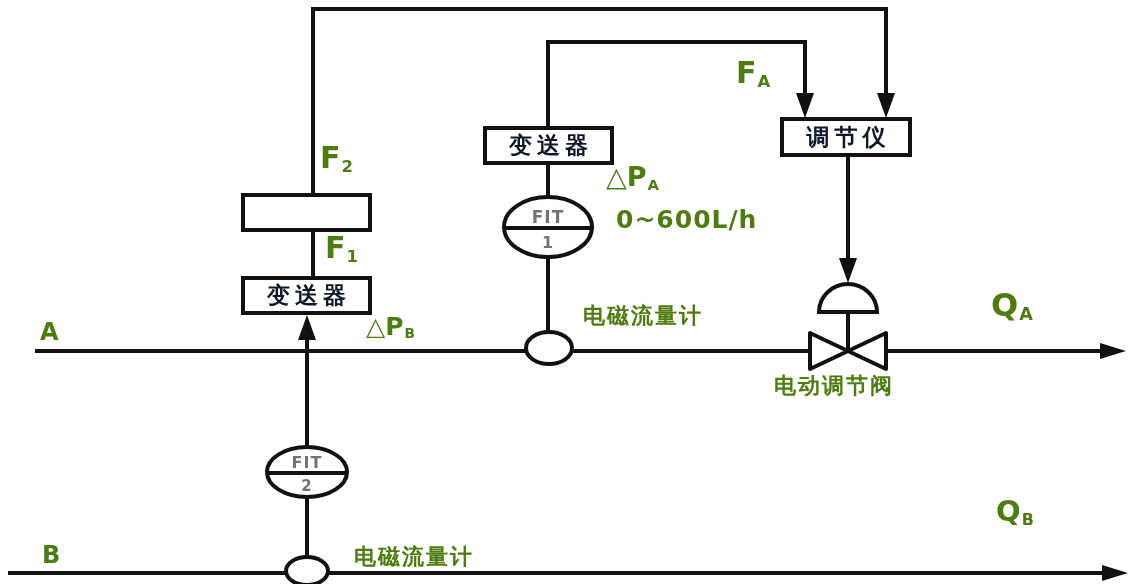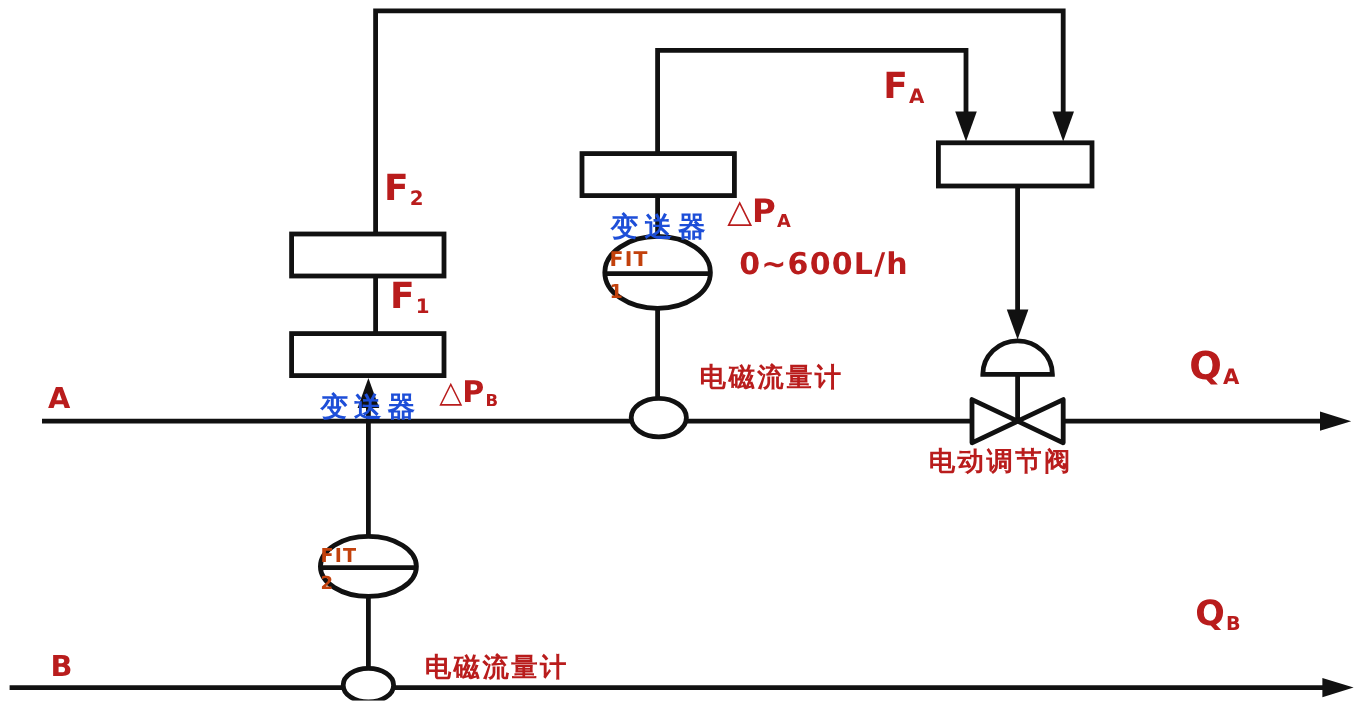--- a/index.html
+++ b/index.html
@@ -1,28 +1,28 @@
 <!DOCTYPE html>
 <html><head>
 <meta charset="utf-8">
 <style>
   html,body{margin:0;padding:0;background:#fff;}
   #stage{
     position:relative;width:1136px;height:584px;background:#ffffff;
     font-family:"DejaVu Sans","Liberation Sans",sans-serif;overflow:hidden;
   }
   #linework{position:absolute;left:0;top:0;}
-  .lbl{position:absolute;color:#b91c1c;font-weight:bold;white-space:nowrap;line-height:1;}
+  .lbl{position:absolute;color:#4d7c0f;font-weight:bold;white-space:nowrap;line-height:1;}
   .sig .base{font-weight:bold;}
   .sig .sub{font-size:0.55em;font-weight:bold;vertical-align:-0.25em;margin-left:1px;}
   .boxlbl{
     position:absolute;display:flex;align-items:center;justify-content:center;
-    color:#1d4ed8;font-weight:bold;font-size:23px;letter-spacing:5px;text-indent:5px;margin-top:44px;
+    color:#0f172a;font-weight:bold;font-size:23px;letter-spacing:5px;text-indent:5px;
   }
-  .fit-txt{position:absolute;text-align:left;color:#c2410c;font-weight:bold;letter-spacing:1px;}
+  .fit-txt{position:absolute;text-align:center;color:#737373;font-weight:bold;letter-spacing:1px;}
   #watermark{
     position:absolute;left:406px;top:268px;font-size:27px;color:#c6c6c6;
     letter-spacing:1px;font-weight:normal;white-space:nowrap;
   }
   .stream{font-size:24px;}
   .range{font-size:25px;letter-spacing:1px;}
   .meter{font-size:22px;letter-spacing:2px;}
 </style>
 </head>
 <body>
@@ -67,20 +67,21 @@
     <polygon points="886,118 877,93 895,93" fill="#111"></polygon>
     <polygon points="848,283 839,258 857,258" fill="#111"></polygon>
   </svg>
 
 
   <div class="lbl stream" style="left:40px;top:320px;">A</div>
   <div class="lbl stream" style="left:42px;top:543px;">B</div>
 
   <div class="boxlbl" style="left:243px;top:278px;width:127px;height:35px;">变送器</div>
   <div class="boxlbl" style="left:485px;top:128px;width:127px;height:35px;">变送器</div>
+  <div class="boxlbl" style="left:782px;top:119px;width:128px;height:36px;">调节仪</div>
 
   <div class="fit-txt" style="left:508px;top:207px;width:80px;font-size:17px;">FIT</div>
   <div class="fit-txt" style="left:508px;top:233px;width:80px;font-size:16px;">1</div>
   <div class="lbl range" style="left:604px;top:207px;margin-left:12px;">0~600L/h</div>
   <div class="lbl meter" style="left:583px;top:305px;">电磁流量计</div>
 
   <div class="fit-txt" style="left:267px;top:453px;width:80px;font-size:16px;">FIT</div>
   <div class="fit-txt" style="left:267px;top:477px;width:80px;font-size:15px;">2</div>
   <div class="lbl meter" style="left:342px;top:546px;margin-left:12px;">电磁流量计</div>
 

